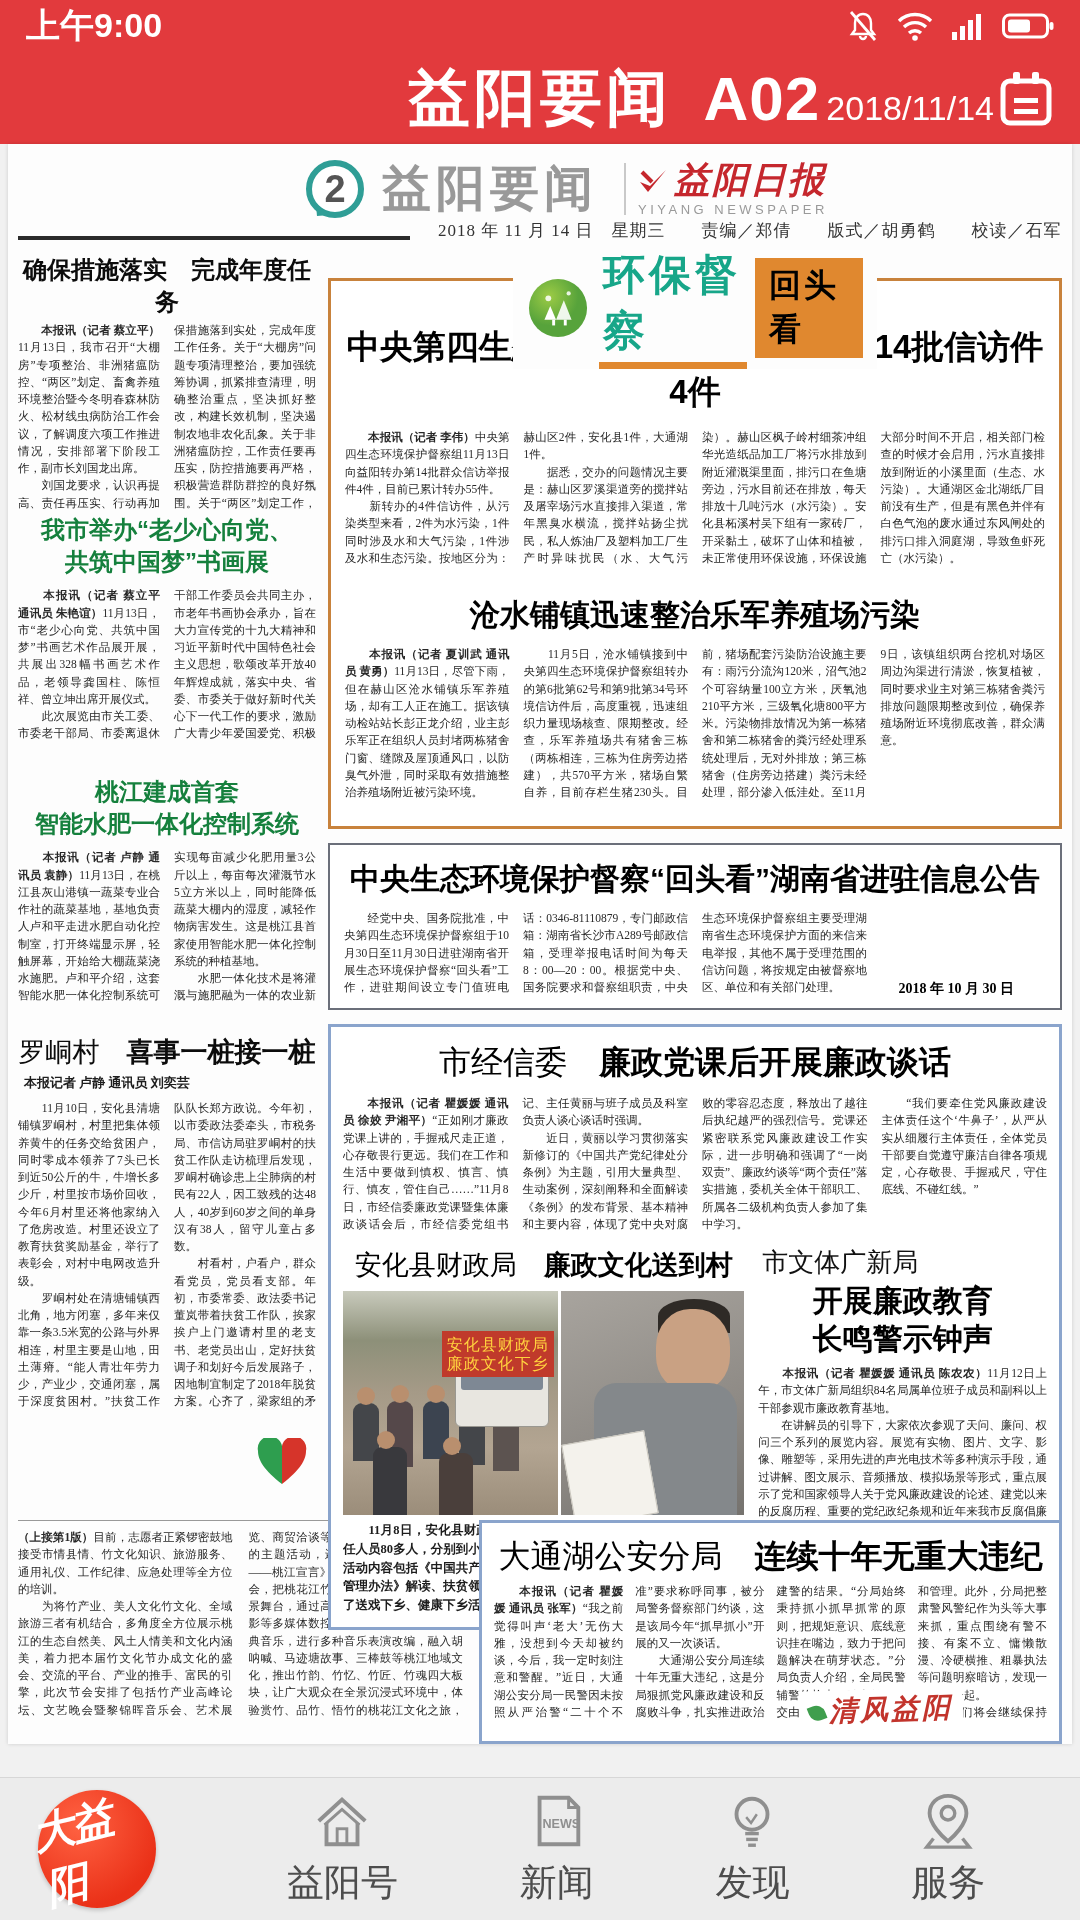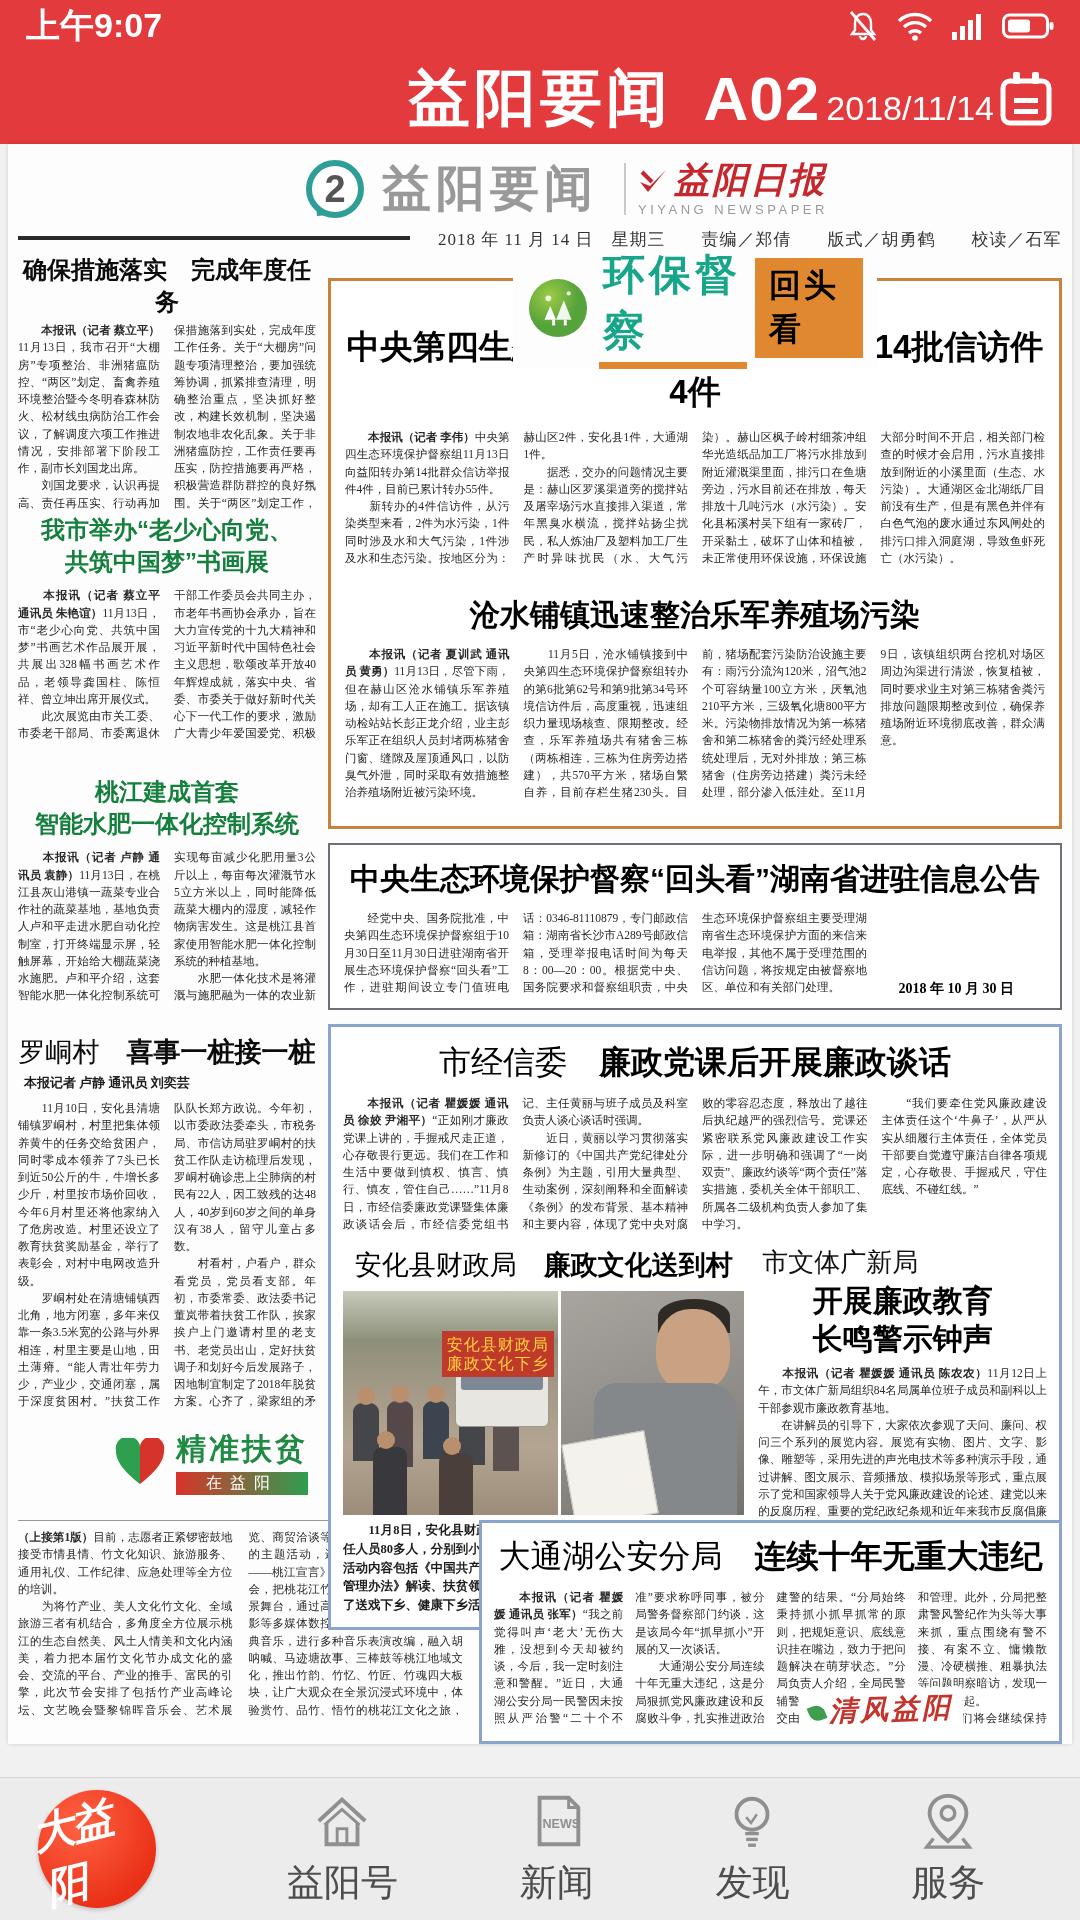--- a/index.html
+++ b/index.html
@@ -24,21 +24,21 @@
 .masthead { position:relative; height:100px; }
 .mh-row { position:absolute; left:288px; top:12px; display:flex; align-items:center; }
 .bubble { width:58px; height:58px; border:6px solid #2f9e96; border-radius:50%; background:#fff; color:#555; font-size:38px; font-weight:bold; display:flex; align-items:center; justify-content:center; position:relative; z-index:2; }
 .bubble:after { content:""; position:absolute; left:-4px; bottom:-13px; width:0; height:0; border:9px solid transparent; border-top-color:#2f9e96; transform:rotate(40deg); }
 .mh-title { font-size:49px; color:#999; font-weight:bold; letter-spacing:5px; margin:0 14px 0 18px; }
 .mh-divider { width:2px; height:52px; background:#c9c9c9; margin:0 12px; }
 .brand { line-height:1.1; }
 .brand-cn { color:#c5272d; font-size:36px; font-weight:bold; font-style:italic; font-family:"Liberation Serif","DejaVu Serif",serif; letter-spacing:2px; display:flex; align-items:center; gap:6px; }
 .brand-en { color:#9a9a9a; font-size:13px; letter-spacing:3.5px; margin-top:2px; }
 .mh-rule { position:absolute; left:0; top:92px; width:392px; border-top:4px solid #2b2b2b; }
-.mh-date { position:absolute; left:420px; top:84px; font-size:17px; color:#333; letter-spacing:1px; font-family:"Liberation Serif","DejaVu Serif",serif; }
+.mh-date { position:absolute; left:420px; top:75px; font-size:17px; color:#333; letter-spacing:1px; font-family:"Liberation Serif","DejaVu Serif",serif; }
 
 
 .top-flex { display:flex; gap:12px; height:1272px; }
 .col-left { width:298px; flex:none; }
 .col-right { flex:1; min-width:0; }
 .bottom-flex { display:flex; gap:16px; height:224px; margin-top:4px; }
 
 
 .newsbody { font-family:"Liberation Serif","DejaVu Serif",serif; font-size:11.5px; line-height:1.5; color:#272727; text-align:justify; overflow:hidden; }
 .cols2 { column-count:2; column-gap:14px; column-fill:auto; }
@@ -109,21 +109,21 @@
 .nav-items { flex:1; display:flex; justify-content:space-around; padding:0 34px 0 70px; }
 .nav-item { display:flex; flex-direction:column; align-items:center; gap:6px; cursor:pointer; }
 .nav-label { font-size:37px; color:#4d4d4d; }
 </style>
 </head>
 <body>
 
 <div class="app">
 
   <div class="statusbar">
-    <span class="status-time">上午9:07</span>
+    <span class="status-time">上午9:00</span>
     <span class="status-icons">
       <svg width="34" height="34" viewBox="0 0 34 34">
           <path d="M17 5c-5 0-8 4-8 9v7l-3 4h22l-3-4v-7c0-5-3-9-8-9z" fill="none" stroke="#fff" stroke-width="2.4"></path>
           <path d="M14 27a3 3 0 0 0 6 0" fill="none" stroke="#fff" stroke-width="2.4"></path>
           <line x1="5" y1="3" x2="29" y2="31" stroke="#fff" stroke-width="2.8"></line>
         </svg>
       <svg width="38" height="30" viewBox="0 0 38 30">
           <path d="M3 10 a23 23 0 0 1 32 0" fill="none" stroke="#fff" stroke-width="3.4"></path>
           <path d="M8 16 a16 16 0 0 1 22 0" fill="none" stroke="#fff" stroke-width="3.4"></path>
           <path d="M13 22 a9 9 0 0 1 12 0" fill="none" stroke="#fff" stroke-width="3.4"></path>
@@ -224,24 +224,20 @@
 　　村里的喜事一件接一件，而最让村民觉得新鲜的是，贫困户胡哥离家12年的媳妇，今年6月份在扶贫干部和村支两委劝说下，回到了家。当看到水泥路修到门口、家里通了自来水，无线4G信号满格，胡哥的媳妇不再外出，胡哥也成为村里的护林员，两口子在家养了100多只鸡，在村集体里领养了7头牛，满满算下来年收入可达4万元。村里为夫妻俩申请了易地搬迁，年底便可搬新家。
 　　如今，罗峒村的基础设施发生了大变化，网络覆盖达到100%，安全饮水工程已完成80%，新开稻田13亩，2.3公里通组公路已硬化，提质改造茶园200多亩，新开茶园400多亩。</span>
           </div>
         </div>
 
         <div class="fp-logo">
           <svg width="52" height="48" viewBox="0 0 52 48">
               <path d="M26 46 C8 32 2 22 2 13 A11 11 0 0 1 26 8 Z" fill="#2e9e4f"></path>
               <path d="M26 46 C44 32 50 22 50 13 A11 11 0 0 0 26 8 Z" fill="#d6342a"></path>
             </svg>
-          <div class="fp-text">
-            <div class="fp-l1">精准扶贫</div>
-            <div class="fp-l2">在益阳</div>
-          </div>
         </div>
       </div>
 
       <div class="col-right">
 
         <div class="orange-box">
           <div class="banner">
             <svg class="banner-icon" viewBox="0 0 64 64">
               <defs>
                   <radialGradient id="gg" cx="35%" cy="30%">
@@ -337,21 +333,21 @@
 
     <div class="bottom-flex">
       <div class="art" style="width:445px; flex:none; padding-top:8px; border-top:1px solid #999;">
         <div class="newsbody cols2" style="height:200px; column-gap:16px;">
           <b class="lead">（上接第1版）</b><span class="bt">目前，志愿者正紧锣密鼓地接受市情县情、竹文化知识、旅游服务、通用礼仪、工作纪律、应急处理等全方位的培训。
 　　为将竹产业、美人文化竹文化、全域旅游三者有机结合，多角度全方位展示桃江的生态自然美、风土人情美和文化内涵美，着力把本届竹文化节办成文化的盛会、交流的平台、产业的推手、富民的引擎，此次节会安排了包括竹产业高峰论坛、文艺晚会暨黎锦晖音乐会、艺术展览、商贸洽谈等丰富多彩、极具地方特色的主题活动，还将发布《竹与乡村振兴——桃江宣言》。文艺晚会暨黎锦晖音乐会，把桃花江竹海作为背景，搭建竹筠实景舞台，通过高科技全息投影技术及声光影等多媒体数控艺术，将黎锦晖先生的经典音乐，进行多种音乐表演改编，融入胡呐喊、马迹塘故事、三棒鼓等桃江地域文化，推出竹韵、竹忆、竹匠、竹魂四大板块，让广大观众在全景沉浸式环境中，体验赏竹、品竹、悟竹的桃花江文化之旅，感受真挚的“美人窝”神韵。同时，邀约100家企业，安排了10000多平方米的现代科技展馆，网民和游客可以线上线下参与体验。</span>
         </div>
       </div>
 
       <div class="blue-box" style="flex:1; margin-top:0; min-width:0;">
-        <div class="jx-head" style="margin:6px 0 10px;"><span class="kick">大通湖公安分局</span>　<b>连续十年无重大违纪</b></div>
+        <div class="jx-head" style="margin:6px 0 4px;"><span class="kick">大通湖公安分局</span>　<b>连续十年无重大违纪</b></div>
         <div class="newsbody cols4" style="height:142px; column-gap:12px;">
           <b class="lead">　　本报讯（记者 瞿媛媛 通讯员 张军）</b><span class="bt">“我之前觉得叫声‘老大’无伤大雅，没想到今天却被约谈，今后，我一定时刻注意和警醒。”近日，大通湖公安分局一民警因未按照从严治警“二十个不准”要求称呼同事，被分局警务督察部门约谈，这是该局今年“抓早抓小”开展的又一次谈话。
 　　大通湖公安分局连续十年无重大违纪，这是分局狠抓党风廉政建设和反腐败斗争，扎实推进政治建警的结果。“分局始终秉持抓小抓早抓常的原则，把规矩意识、底线意识挂在嘴边，致力于把问题解决在萌芽状态。”分局负责人介绍，全局民警辅警的枪支、警车等装备交由区委区管委统一调配和管理。此外，分局把整肃警风警纪作为头等大事来抓，重点围绕有警不接、有案不立、慵懒散漫、冷硬横推、粗暴执法等问题明察暗访，发现一起查处一起。
 　　“我们将会继续保持抓源头、抓教育、抓经常的节奏，防微杜渐，确保廉政建设力度不减、尺度不松，让‘零违纪’成为大通湖公安队伍的名片。”</span>
         </div>
         <div class="qf-logo"><span class="qf-leaf"></span><span>清风益阳</span></div>
       </div>
     </div>
   </div>
 

